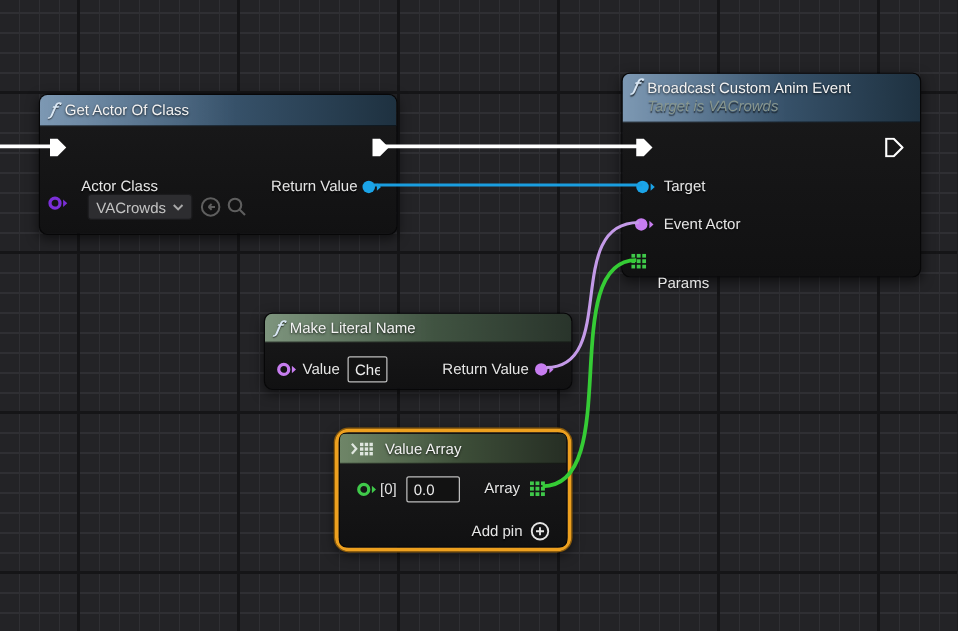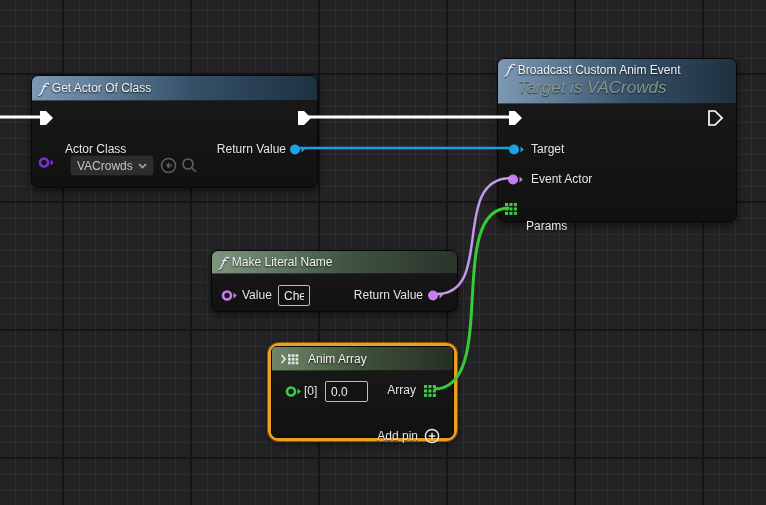--- a/index.html
+++ b/index.html
@@ -30,21 +30,21 @@
       linear-gradient(to right, rgba(255,255,255,.24), rgba(255,255,255,0) 55%),
       linear-gradient(to right,#54789b,#1e3140);}
   .header.green{background:
       linear-gradient(to right, rgba(255,255,255,.20), rgba(255,255,255,0) 55%),
       linear-gradient(to right,#5d7a5d,#29342b);}
   .header.darkgreen{background:
       linear-gradient(to right, rgba(255,255,255,.14), rgba(255,255,255,0) 55%),
       linear-gradient(to right,#57724f,#262e24);}
   .header.tall{height:auto;padding:4px 8px 5px;align-items:flex-start;}
   .title{font-size:12px;font-weight:normal;color:#f3f3f3;text-shadow:0 1px 2px rgba(0,0,0,.8);white-space:nowrap;}
-  .subtitle{font-size:17px;font-style:italic;color:#87968f;text-shadow:0 1px 1px rgba(0,0,0,.6);margin-top:1px;}
+  .subtitle{font-size:12px;font-style:italic;color:#87968f;text-shadow:0 1px 1px rgba(0,0,0,.6);margin-top:1px;}
   .f-icon{font-family:"DejaVu Serif",serif;font-style:italic;font-weight:bold;
     font-size:13px;color:#d9e7f4;line-height:1;text-shadow:0 1px 1px rgba(0,0,0,.7);}
   .abs{position:absolute;}
   .lbl{font-size:12px;color:#e6e6e6;white-space:nowrap;text-shadow:0 1px 1px rgba(0,0,0,.6);}
   .pin{display:block;}
   .valuebox{
     box-sizing:border-box;background:#121212;border:1px solid #bdbdbd;border-radius:2px;
     color:#ececec;font-size:12px;font-family:"Liberation Sans",sans-serif;
     padding:0 5px;outline:none;
   }
@@ -179,21 +179,21 @@
               <rect x="11.8" y="1.2" width="2.7" height="2.7"></rect>
               <rect x="15.6" y="1.2" width="2.7" height="2.7"></rect>
             <rect x="8" y="4.9" width="2.7" height="2.7"></rect>
               <rect x="11.8" y="4.9" width="2.7" height="2.7"></rect>
               <rect x="15.6" y="4.9" width="2.7" height="2.7"></rect>
             <rect x="8" y="8.6" width="2.7" height="2.7"></rect>
               <rect x="11.8" y="8.6" width="2.7" height="2.7"></rect>
               <rect x="15.6" y="8.6" width="2.7" height="2.7"></rect>
           </g>
         </svg>
-        <span class="title">Anim Array</span>
+        <span class="title">Value Array</span>
       </div>
       <svg class="abs pin" style="left:13px;top:38px;" width="17" height="13">
         <circle cx="6" cy="6.5" r="4" fill="none" stroke="#3fc94a" stroke-width="2.6"></circle>
         <path d="M12.5 3.5 L15.8 6.5 L12.5 9.5 Z" fill="#3fc94a"></path>
       </svg>
       <span class="abs lbl" style="left:32px;top:37px;">[0]</span>
       <input class="abs valuebox" style="left: 53px; top: 34px; width: 43px; height: 21px;" value="0.0">
       <span class="abs lbl" style="right:37px;top:36px;">Array</span>
       <svg class="abs pin" style="right:17px;top:38px;" width="12" height="12">
         <g fill="#3fc94a">
@@ -201,21 +201,21 @@
             <rect x="4.4" y="0" width="3.1" height="3.1"></rect>
             <rect x="8.8" y="0" width="3.1" height="3.1"></rect>
           <rect x="0" y="4.4" width="3.1" height="3.1"></rect>
             <rect x="4.4" y="4.4" width="3.1" height="3.1"></rect>
             <rect x="8.8" y="4.4" width="3.1" height="3.1"></rect>
           <rect x="0" y="8.8" width="3.1" height="3.1"></rect>
             <rect x="4.4" y="8.8" width="3.1" height="3.1"></rect>
             <rect x="8.8" y="8.8" width="3.1" height="3.1"></rect>
         </g>
       </svg>
-      <div class="abs addpin" style="right:13px;top:70px;margin-top:11px;">
+      <div class="abs addpin" style="right:13px;top:70px;">
         <span class="lbl">Add pin</span>
         <svg width="16" height="16">
           <circle cx="8" cy="8" r="6.6" fill="none" stroke="#e4e4e4" stroke-width="1.5"></circle>
           <path d="M8 4.8 V11.2 M4.8 8 H11.2" stroke="#e4e4e4" stroke-width="1.5"></path>
         </svg>
       </div>
     </div>
   </div>
 
 </div>

